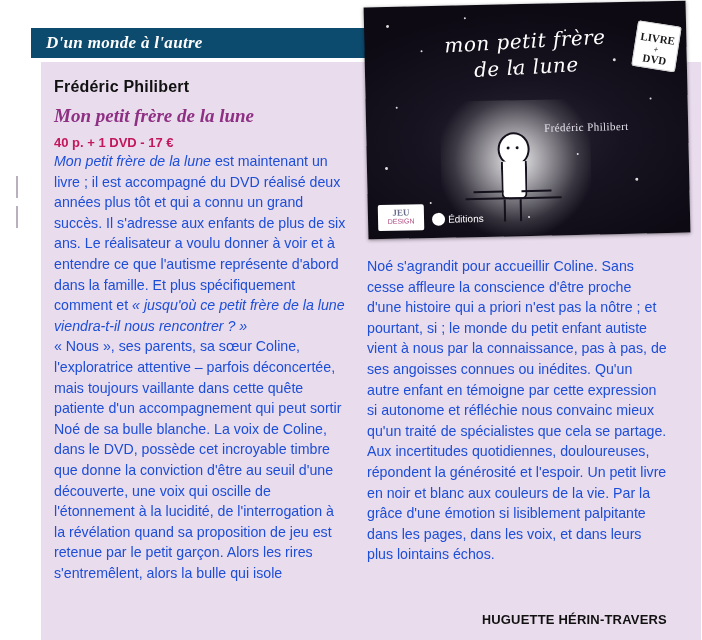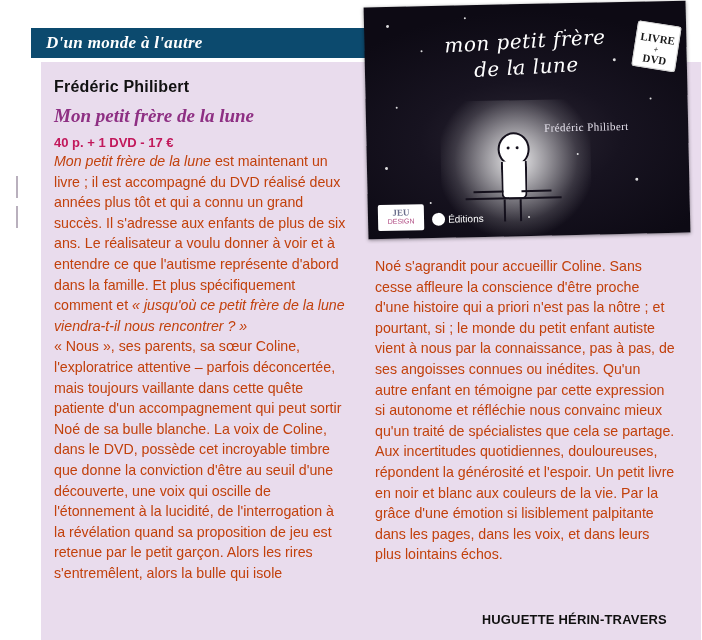--- a/index.html
+++ b/index.html
@@ -280,33 +280,32 @@
     font-family: "Liberation Sans", sans-serif;
     font-weight: bold;
     font-size: 13.5px;
     color: #c2185b;
     margin: 0 0 8px 0;
   }
   .body-text {
     font-family: "Liberation Sans", sans-serif;
     font-size: 14.2px;
     line-height: 20.6px;
-    color: #c2410c;
+    color: #1d4ed8;
     text-align: left;
     margin: 0;
   }
   .body-text i { font-style: italic; }
 
   
   .col-right {
     position: absolute;
     left: 367px;
     top: 256px;
     width: 300px;
-    margin-left: 8px;
   }
   .signature {
     position: absolute;
     left: 367px;
     top: 612px;
     width: 300px;
     text-align: right;
     font-family: "Liberation Sans", sans-serif;
     font-weight: bold;
     font-size: 12.5px;

